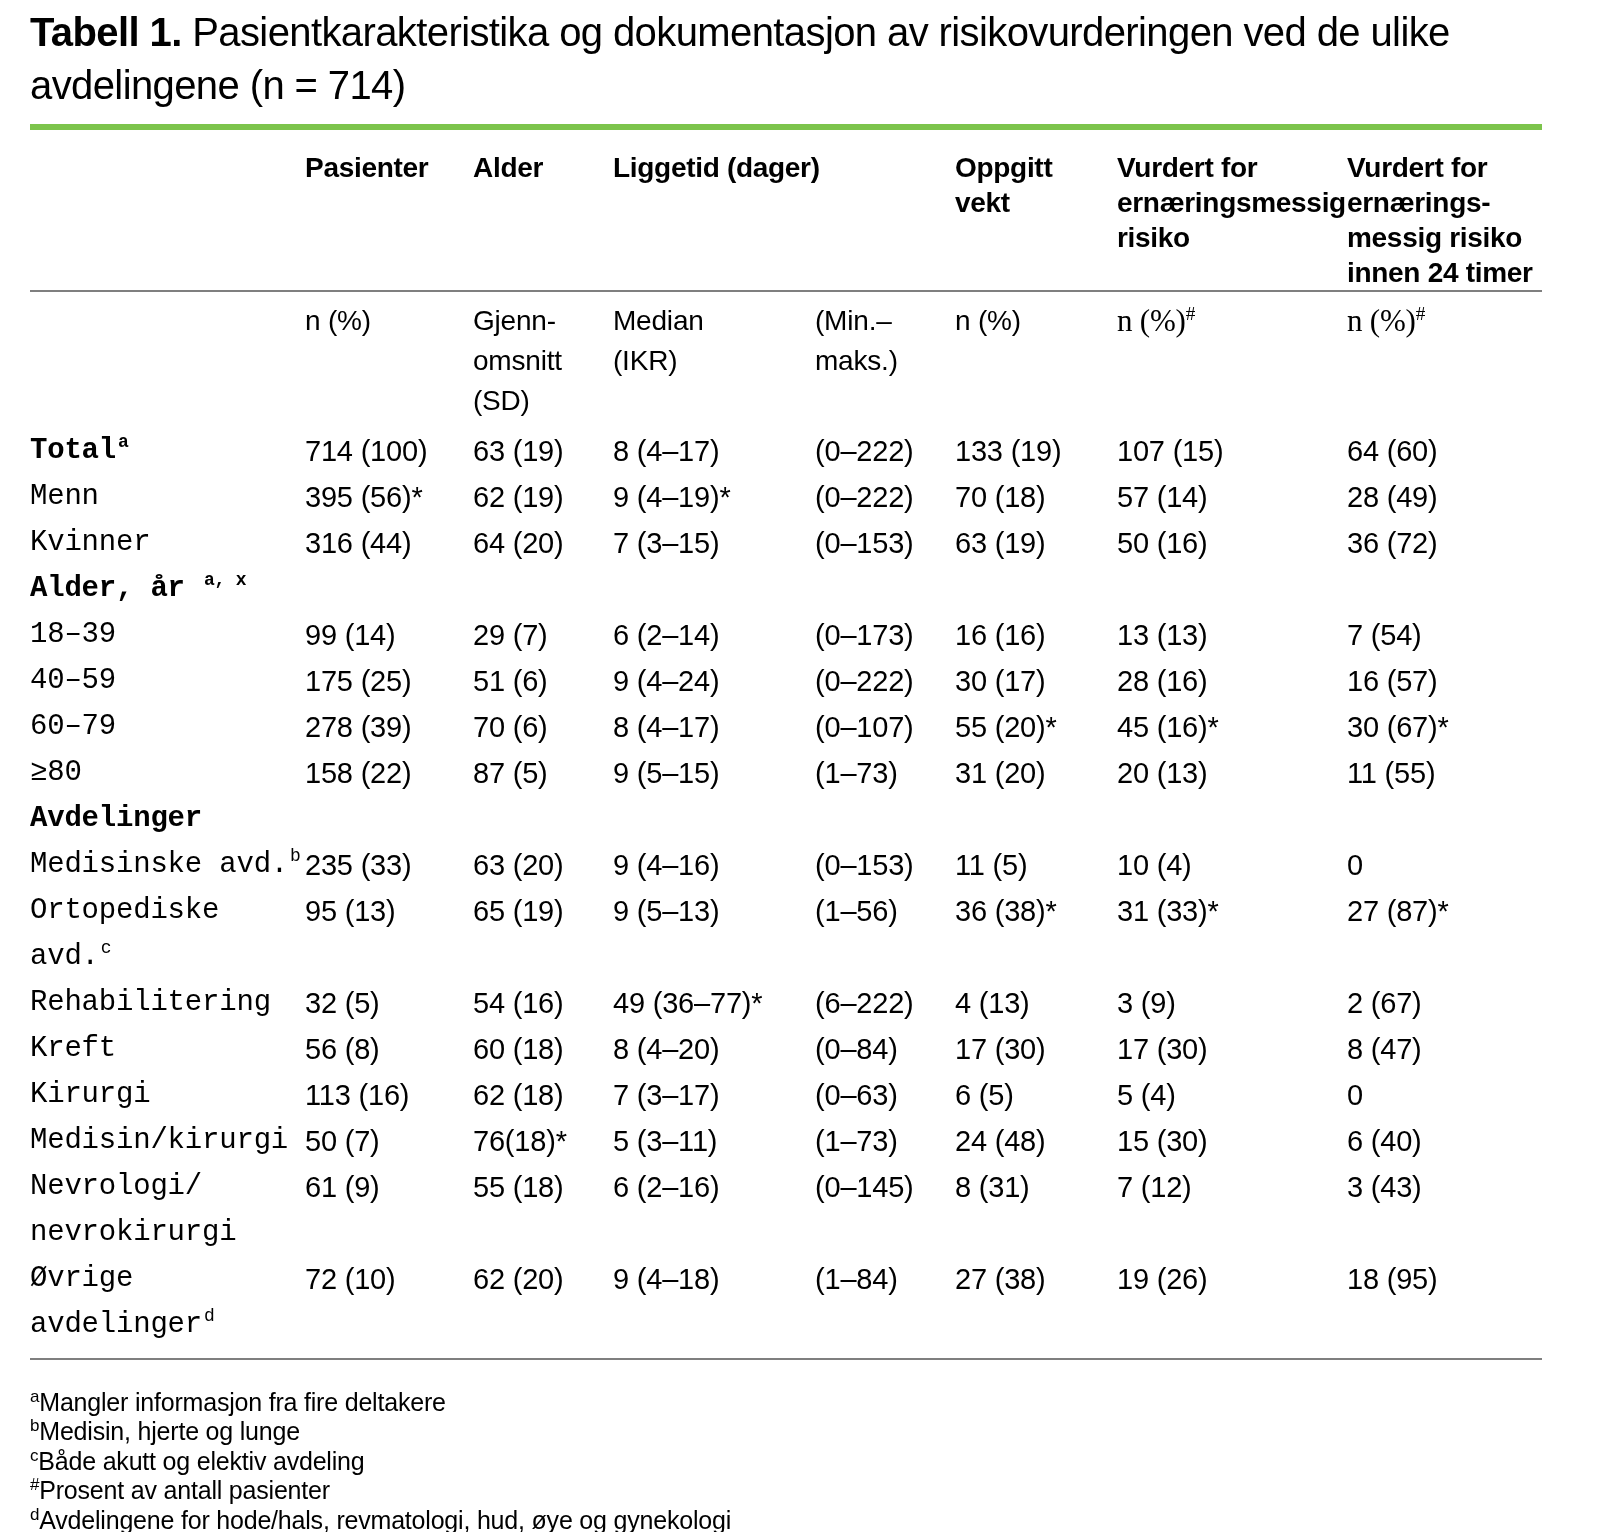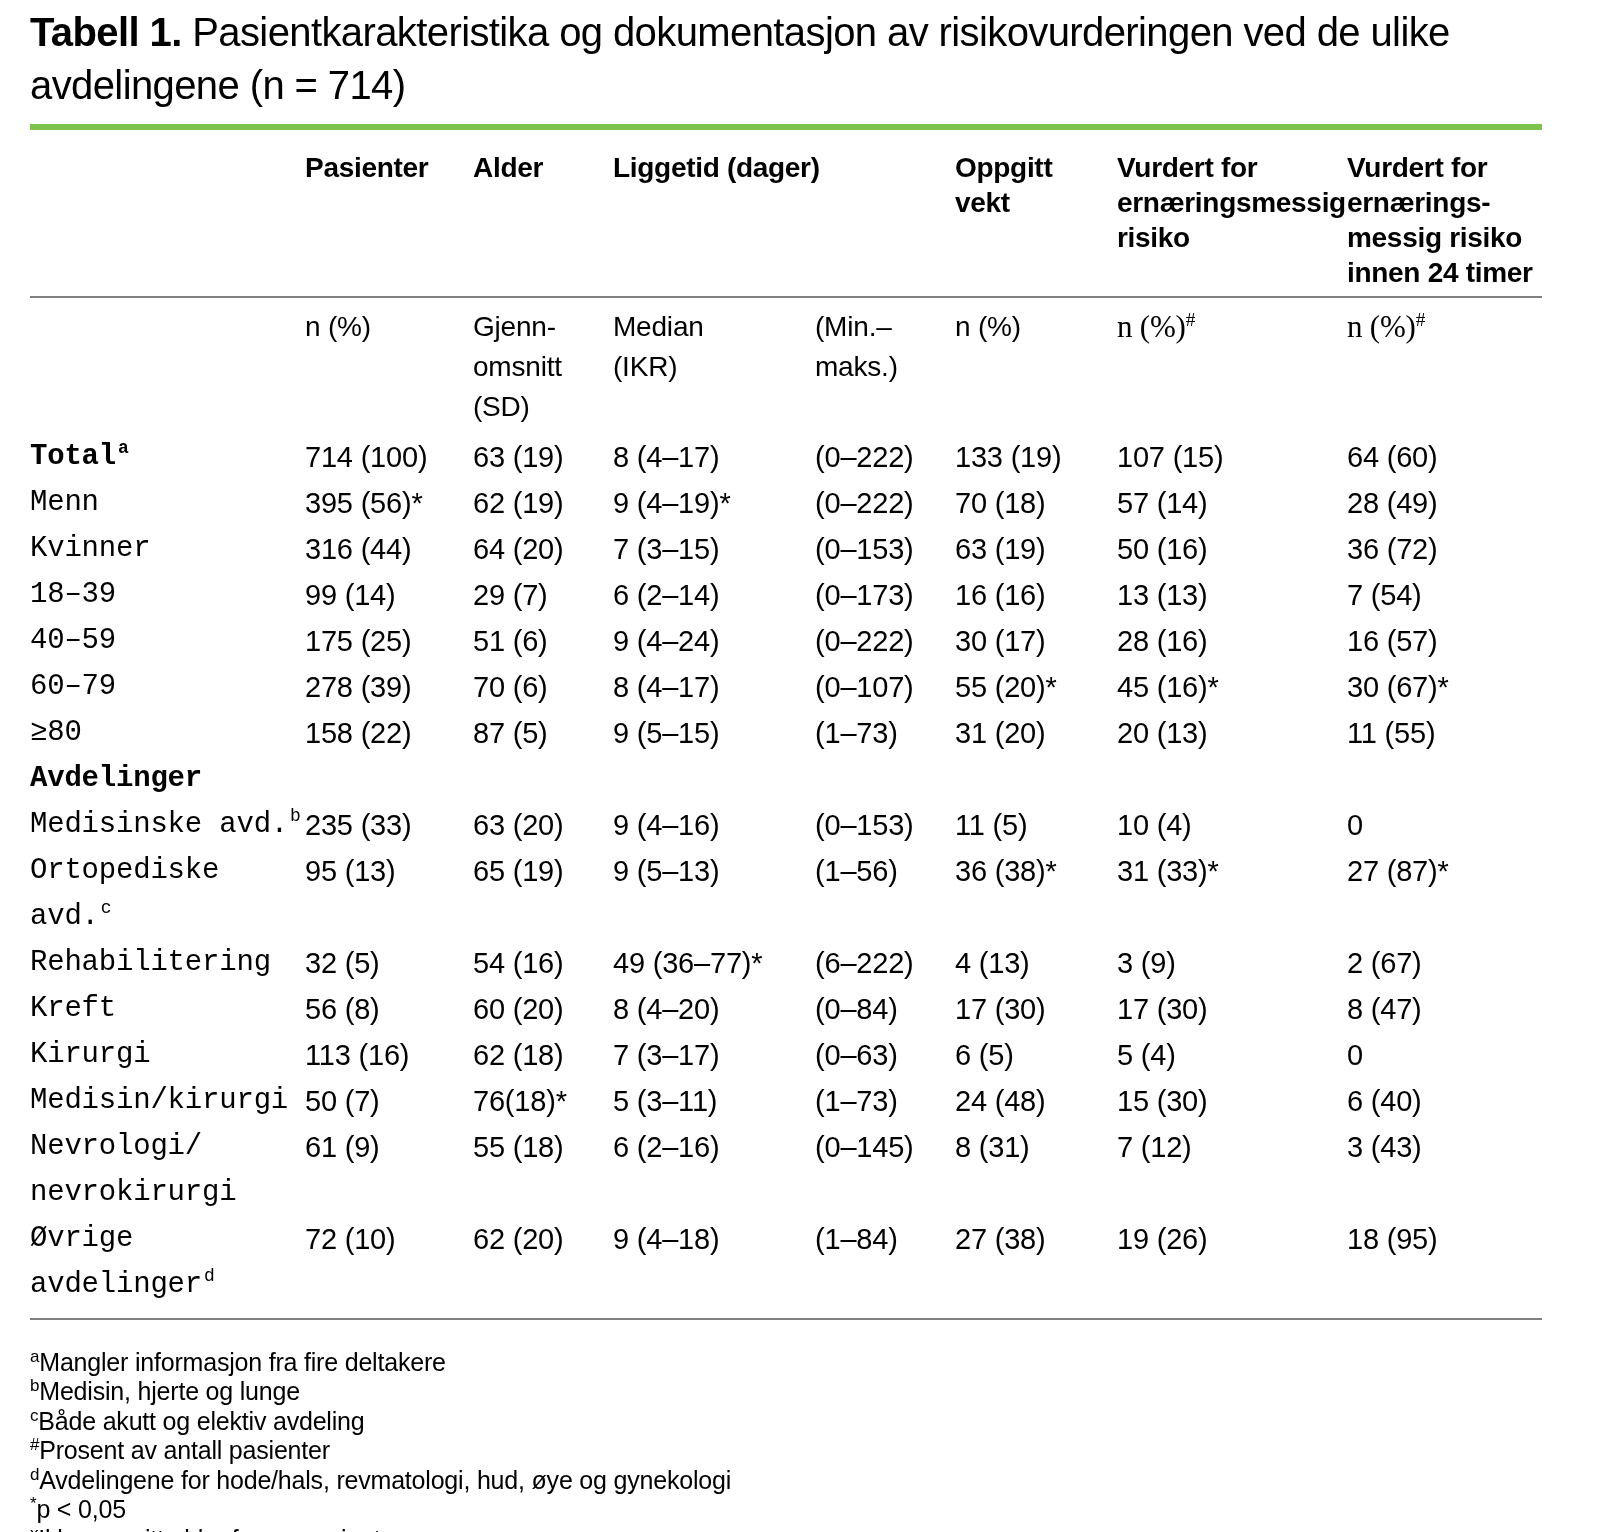--- a/index.html
+++ b/index.html
@@ -48,21 +48,20 @@
     padding: 0;
     white-space: pre-line;
     font-weight: normal;
   }
   tr.header-row th {
     font-weight: bold;
     font-size: 28px;
     line-height: 35px;
     letter-spacing: -0.3px;
     padding-top: 20px;
-    padding-bottom: 6px;
     border-bottom: 2px solid #7f7f7f;
   }
   tr.subheader-row td {
     font-size: 28px;
     line-height: 40px;
     letter-spacing: -0.2px;
     padding-top: 9px;
     padding-bottom: 7px;
   }
   tr.subheader-row td.serif {
@@ -169,20 +168,30 @@
           <th class="row-label" scope="row"><span>Kvinner</span></th>
           <td>316 (44)</td>
           <td>64 (20)</td>
           <td>7 (3–15)</td>
           <td>(0–153)</td>
           <td>63 (19)</td>
           <td>50 (16)</td>
           <td>36 (72)</td>
         </tr>
         <tr>
+          <th class="row-label bold" scope="row"><span>Alder, år </span><sup class="label-sup">a, x</sup></th>
+          <td></td>
+          <td></td>
+          <td></td>
+          <td></td>
+          <td></td>
+          <td></td>
+          <td></td>
+        </tr>
+        <tr>
           <th class="row-label" scope="row"><span>18–39</span></th>
           <td>99 (14)</td>
           <td>29 (7)</td>
           <td>6 (2–14)</td>
           <td>(0–173)</td>
           <td>16 (16)</td>
           <td>13 (13)</td>
           <td>7 (54)</td>
         </tr>
         <tr>
@@ -251,21 +260,21 @@
           <td>54 (16)</td>
           <td>49 (36–77)*</td>
           <td>(6–222)</td>
           <td>4 (13)</td>
           <td>3 (9)</td>
           <td>2 (67)</td>
         </tr>
         <tr>
           <th class="row-label" scope="row"><span>Kreft</span></th>
           <td>56 (8)</td>
-          <td>60 (20)</td>
+          <td>60 (18)</td>
           <td>8 (4–20)</td>
           <td>(0–84)</td>
           <td>17 (30)</td>
           <td>17 (30)</td>
           <td>8 (47)</td>
         </tr>
         <tr>
           <th class="row-label" scope="row"><span>Kirurgi</span></th>
           <td>113 (16)</td>
           <td>62 (18)</td>

